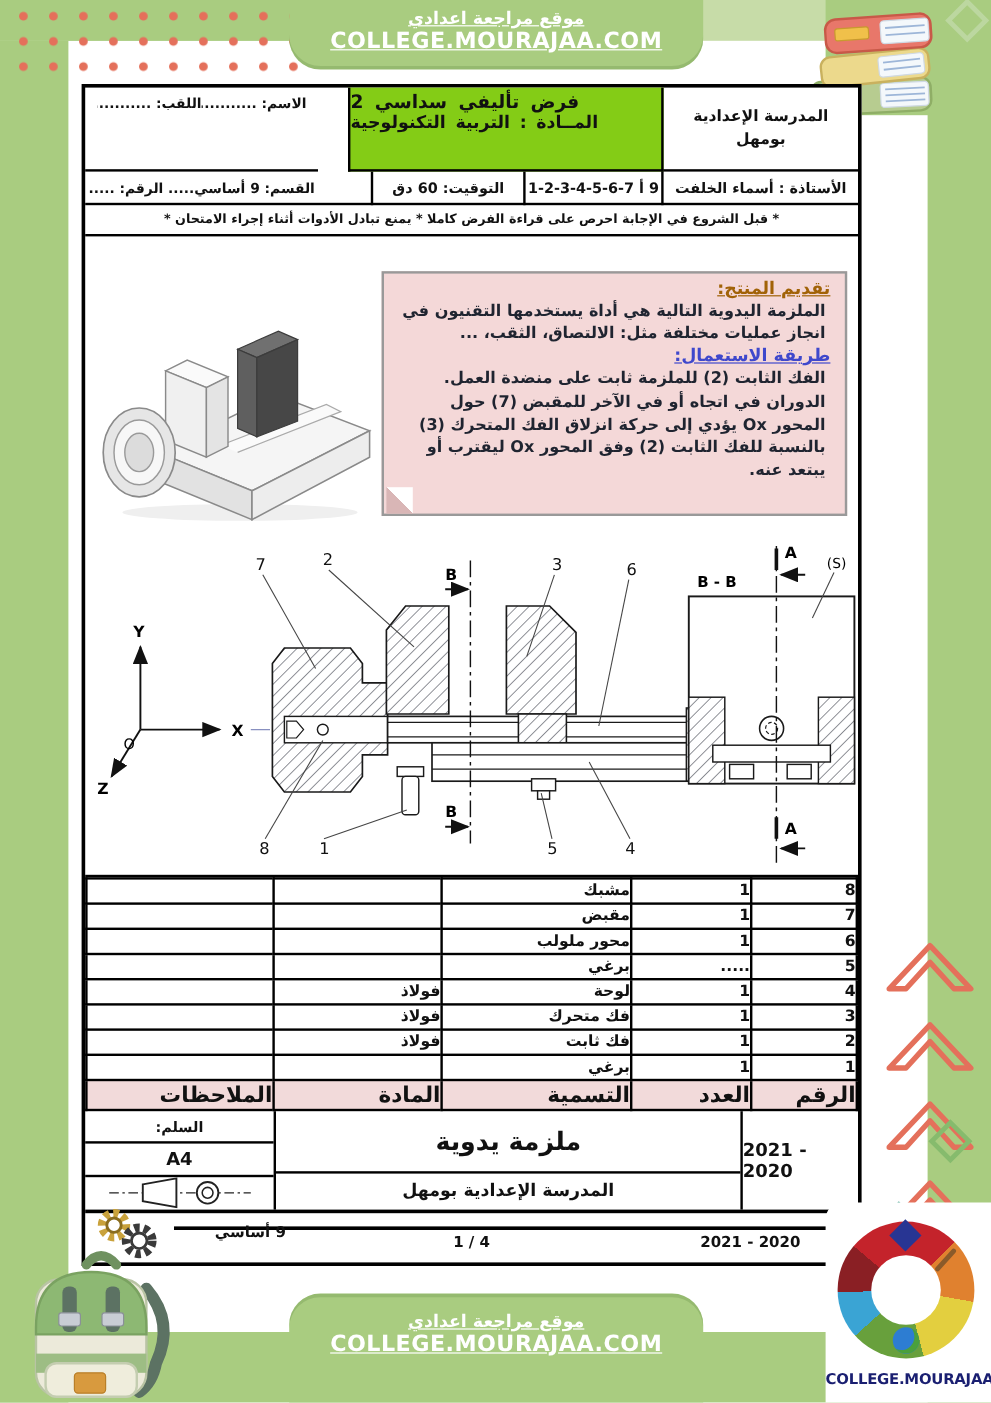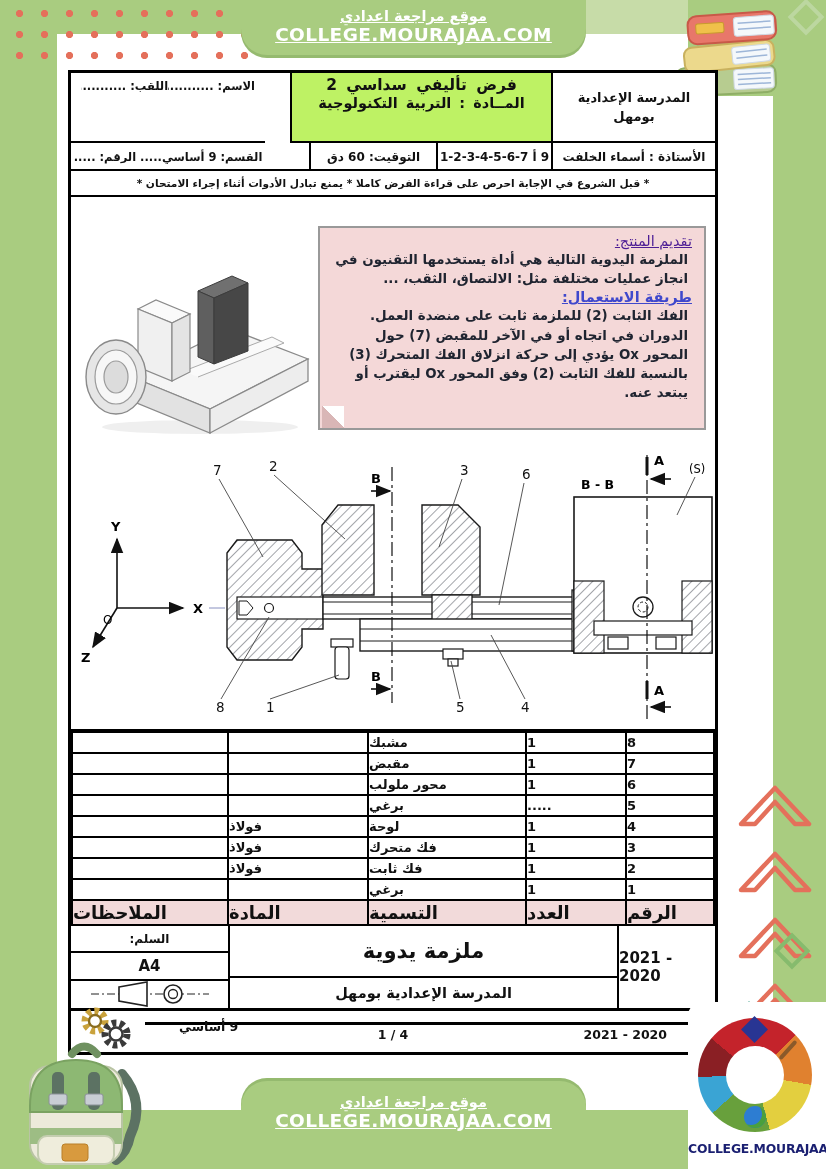--- a/index.html
+++ b/index.html
@@ -34,43 +34,43 @@
   .logo-text{position:absolute;left:0;right:0;top:139px;text-align:center;font-size:12.4px;font-weight:bold;color:#1a1f71;letter-spacing:-.2px;}
   
   .doc{position:absolute;left:68px;top:70px;width:650px;height:985px;border:3px solid #000;
        background:#fff;box-sizing:border-box;color:#111;}
   .doc *{box-sizing:border-box;}
   .hgrid{display:grid;grid-template-columns:194px 288px 1fr;grid-template-rows:70px 28px;height:98px;border-bottom:2px solid #000;}
   .hc{border-bottom:2px solid #000;}
   .hc2{border-bottom:0;}
   .c-mid{border-left:2px solid #000;border-right:2px solid #000;}
   .c-name{direction:rtl;padding:6px 10px 4px;display:flex;flex-direction:row;justify-content:space-around;font-size:11.5px;font-weight:bold;}
-  .c-subject{background:#bef264;text-align:center;padding-top:3px;margin-left:25px;}
+  .c-subject{background:#84cc16;text-align:left;padding-top:3px;margin-left:25px;}
   .c-subject .t1{font-size:15.5px;font-weight:bold;word-spacing:4px;}
   .c-subject .t2{font-size:14.5px;font-weight:bold;word-spacing:3px;line-height:1.35;}
   .c-school{display:flex;align-items:center;justify-content:center;text-align:center;font-size:13px;font-weight:bold;line-height:1.5;padding:0 18px;}
   .c-class{direction:rtl;display:flex;align-items:center;justify-content:center;font-size:11.5px;font-weight:bold;}
   .c-split{display:flex;margin-left:44px;}
   .c-duration{width:53%;border-right:2px solid #000;direction:rtl;display:flex;align-items:center;justify-content:center;font-size:12px;font-weight:bold;}
   .c-classes{width:47%;direction:rtl;display:flex;align-items:center;justify-content:center;font-size:12px;font-weight:bold;}
   .c-teacher{direction:rtl;display:flex;align-items:center;justify-content:center;font-size:12px;font-weight:bold;}
   .notice{height:26px;border-bottom:2px solid #000;display:flex;align-items:center;justify-content:center;
           direction:rtl;font-size:10.6px;font-weight:bold;}
   .pres{position:relative;height:250px;}
   .iso{position:absolute;left:9px;top:52px;}
   .pinkbox{position:absolute;left:247px;top:29px;width:388px;height:204px;background:#f4d8d8;
            border:2px solid #999;padding:5px 12px 4px 10px;direction:rtl;}
   .fold{position:absolute;left:2px;bottom:0;width:22px;height:22px;
         background:linear-gradient(to bottom left,#fff 50%,#d9b6b6 50%);}
-  .pk-h1{color:#4c1d95;font-weight:normal;font-size:14.5px;text-decoration:underline;}
+  .pk-h1{color:#a16207;font-weight:bold;font-size:14.5px;text-decoration:underline;}
   .pk-h2{color:#3f48cc;font-weight:bold;font-size:14.5px;text-decoration:underline;}
   .pk-p{color:#1f2430;font-weight:bold;font-size:13.4px;line-height:1.42;margin:1px 4px 1px 0;}
   .draw{height:284px;border-bottom:2px solid #000;padding-top:2px;}
   .parts{width:100%;border-collapse:collapse;direction:rtl;}
-  .parts td{border:2px solid #000;text-align:left;font-size:13px;font-weight:bold;height:19px;padding:0;}
+  .parts td{border:2px solid #000;text-align:right;font-size:13px;font-weight:bold;height:19px;padding:0;}
   .parts tr{height:21px;}
   .parts tr.phead{height:25px;}
   .parts tr.phead td{background:#f2dada;font-size:18px;}
   .tblock{display:grid;grid-template-columns:159px 389px 1fr;height:85px;border-bottom:3px solid #000;border-top:0;}
   .tb-left{border-right:2px solid #000;display:grid;grid-template-rows:1fr 1fr 1fr;}
   .tb-left>div{border-bottom:2px solid #000;display:flex;align-items:center;justify-content:center;}
   .tb-left>div:last-child{border-bottom:0;}
   .tb-scale{direction:rtl;font-size:12px;font-weight:bold;}
   .tb-format{font-size:15px;font-weight:bold;}
   .tb-mid{border-right:2px solid #000;display:grid;grid-template-rows:52px 1fr;}

